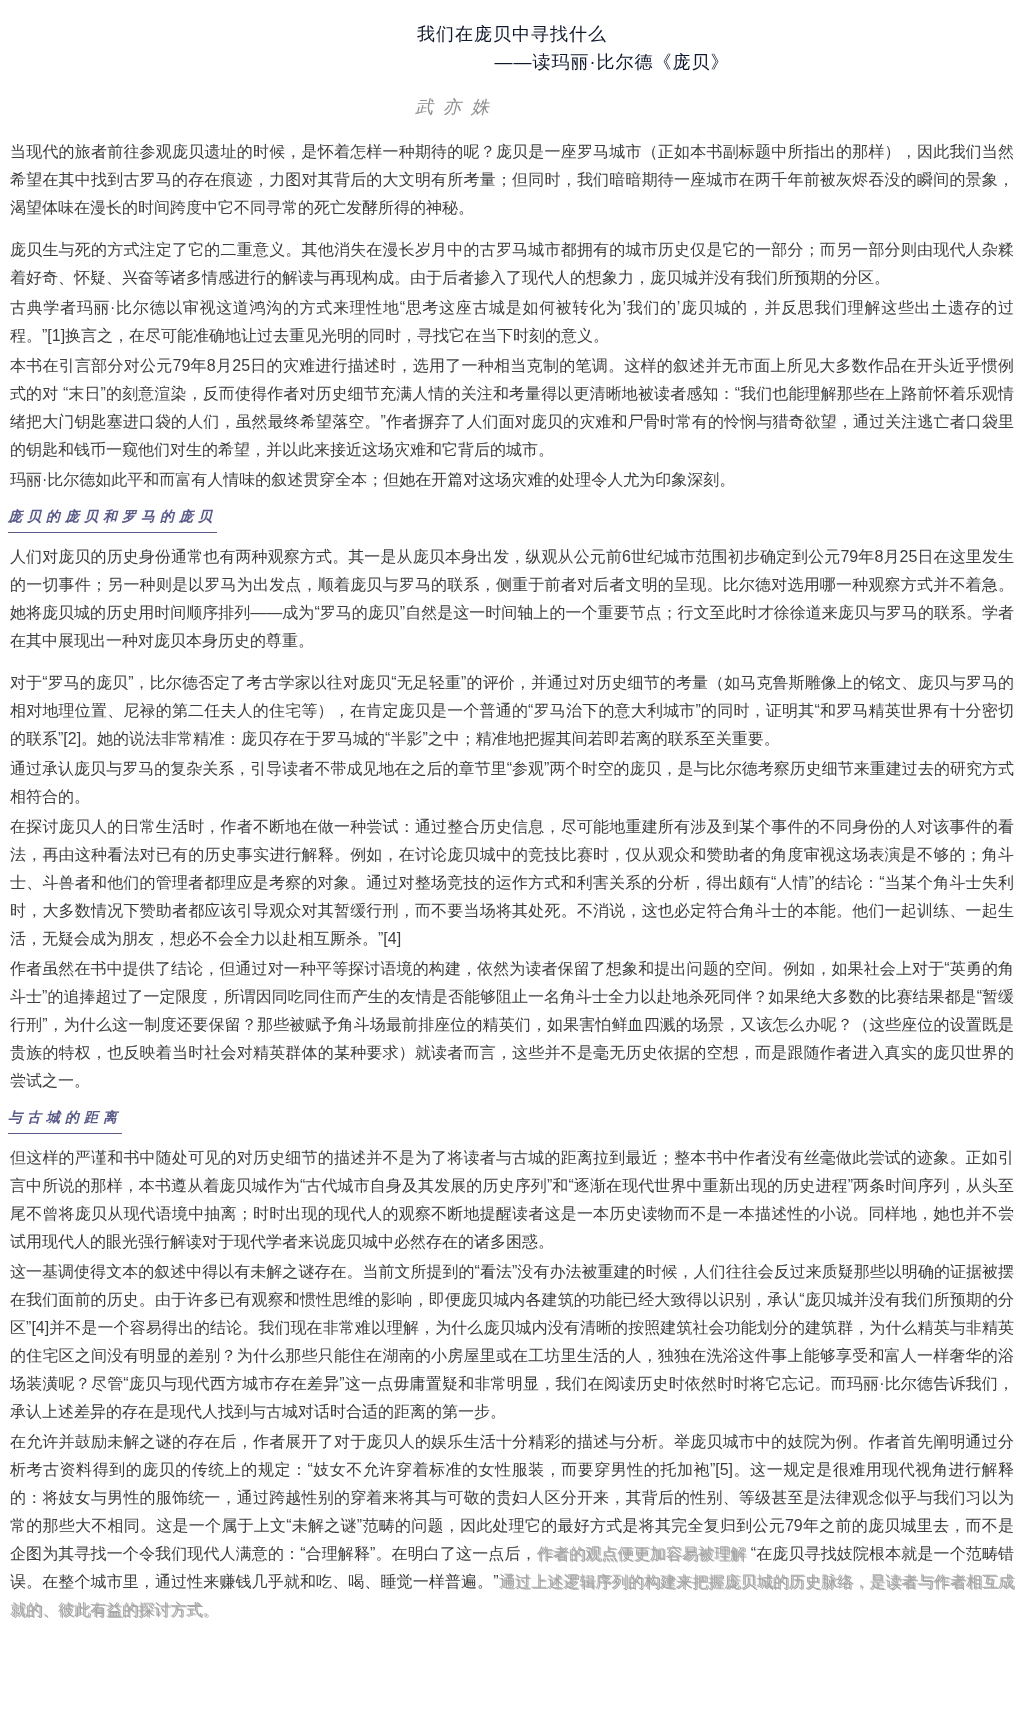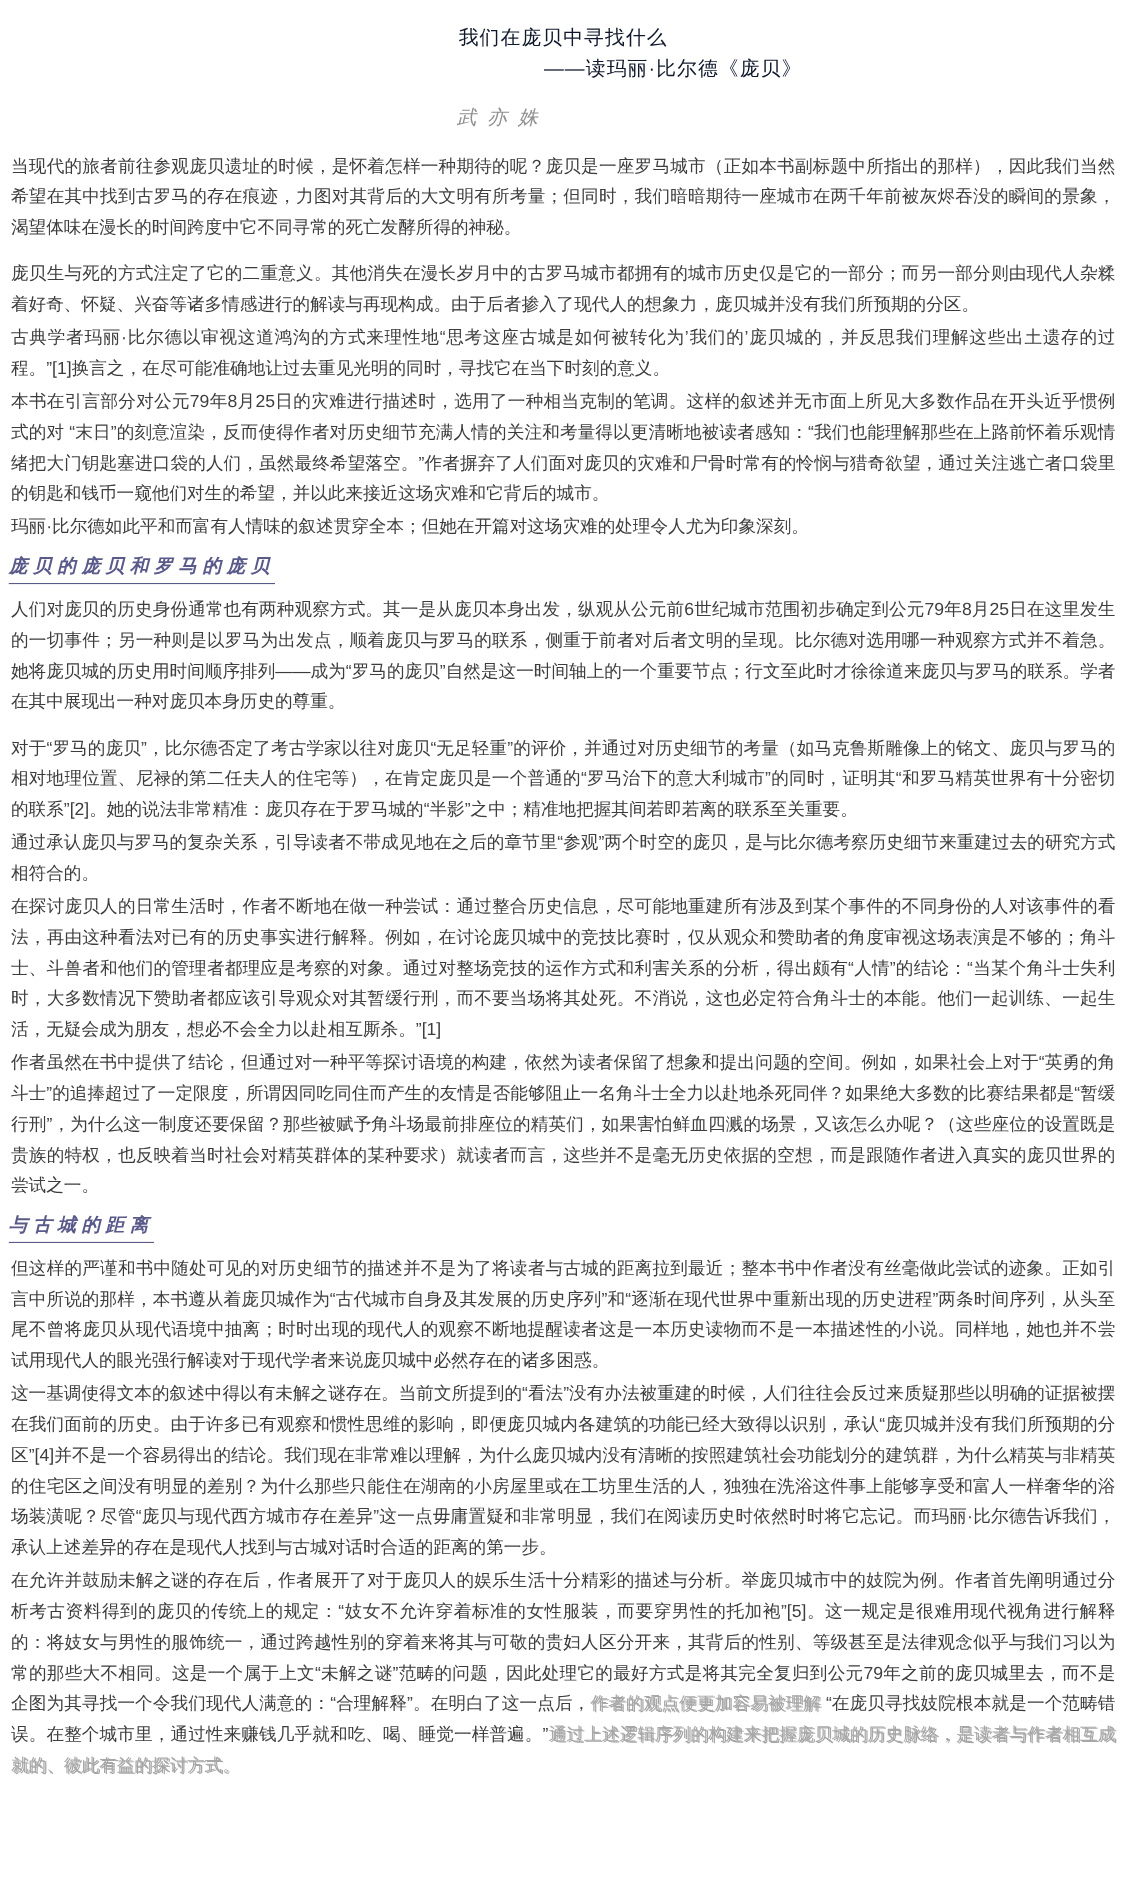--- a/index.html
+++ b/index.html
@@ -31,21 +31,21 @@
   }
   .content p { margin: 2px; }
   .content p.gap { margin-bottom: 14px; }
 
   .heading { margin: 8px 0 10px 0; }
   .heading-text {
     display: inline-block;
     font-family: "Liberation Serif", "DejaVu Serif", serif;
     font-style: italic;
     font-weight: bold;
-    font-size: 17px; line-height: 24px;
+    font-size: 14px; line-height: 24px;
     color: #5a5a8a;
     letter-spacing: 5px;
     border-bottom: 1px solid #5a5a8a;
     padding-bottom: 3px;
   }
 
   
   .ghost {
     opacity: 0.45;
     filter: blur(0.4px);
@@ -74,21 +74,21 @@
 
     <div class="heading">
       <span class="heading-text">庞贝的庞贝和罗马的庞贝</span>
     </div>
 
     <p class="gap">人们对庞贝的历史身份通常也有两种观察方式。其一是从庞贝本身出发，纵观从公元前6世纪城市范围初步确定到公元79年8月25日在这里发生的一切事件；另一种则是以罗马为出发点，顺着庞贝与罗马的联系，侧重于前者对后者文明的呈现。比尔德对选用哪一种观察方式并不着急。她将庞贝城的历史用时间顺序排列——成为“罗马的庞贝”自然是这一时间轴上的一个重要节点；行文至此时才徐徐道来庞贝与罗马的联系。学者在其中展现出一种对庞贝本身历史的尊重。</p>
     <p>对于“罗马的庞贝”，比尔德否定了考古学家以往对庞贝“无足轻重”的评价，并通过对历史细节的考量（如马克鲁斯雕像上的铭文、庞贝与罗马的相对地理位置、尼禄的第二任夫人的住宅等），在肯定庞贝是一个普通的“罗马治下的意大利城市”的同时，证明其“和罗马精英世界有十分密切的联系”[2]。她的说法非常精准：庞贝存在于罗马城的“半影”之中；精准地把握其间若即若离的联系至关重要。</p>
     <p>通过承认庞贝与罗马的复杂关系，引导读者不带成见地在之后的章节里“参观”两个时空的庞贝，是与比尔德考察历史细节来重建过去的研究方式相符合的。</p>
 
 
-    <p>在探讨庞贝人的日常生活时，作者不断地在做一种尝试：通过整合历史信息，尽可能地重建所有涉及到某个事件的不同身份的人对该事件的看法，再由这种看法对已有的历史事实进行解释。例如，在讨论庞贝城中的竞技比赛时，仅从观众和赞助者的角度审视这场表演是不够的；角斗士、斗兽者和他们的管理者都理应是考察的对象。通过对整场竞技的运作方式和利害关系的分析，得出颇有“人情”的结论：“当某个角斗士失利时，大多数情况下赞助者都应该引导观众对其暂缓行刑，而不要当场将其处死。不消说，这也必定符合角斗士的本能。他们一起训练、一起生活，无疑会成为朋友，想必不会全力以赴相互厮杀。”[1]</p>
+    <p>在探讨庞贝人的日常生活时，作者不断地在做一种尝试：通过整合历史信息，尽可能地重建所有涉及到某个事件的不同身份的人对该事件的看法，再由这种看法对已有的历史事实进行解释。例如，在讨论庞贝城中的竞技比赛时，仅从观众和赞助者的角度审视这场表演是不够的；角斗士、斗兽者和他们的管理者都理应是考察的对象。通过对整场竞技的运作方式和利害关系的分析，得出颇有“人情”的结论：“当某个角斗士失利时，大多数情况下赞助者都应该引导观众对其暂缓行刑，而不要当场将其处死。不消说，这也必定符合角斗士的本能。他们一起训练、一起生活，无疑会成为朋友，想必不会全力以赴相互厮杀。”[4]</p>
     <p>作者虽然在书中提供了结论，但通过对一种平等探讨语境的构建，依然为读者保留了想象和提出问题的空间。例如，如果社会上对于“英勇的角斗士”的追捧超过了一定限度，所谓因同吃同住而产生的友情是否能够阻止一名角斗士全力以赴地杀死同伴？如果绝大多数的比赛结果都是“暂缓行刑”，为什么这一制度还要保留？那些被赋予角斗场最前排座位的精英们，如果害怕鲜血四溅的场景，又该怎么办呢？（这些座位的设置既是贵族的特权，也反映着当时社会对精英群体的某种要求）就读者而言，这些并不是毫无历史依据的空想，而是跟随作者进入真实的庞贝世界的尝试之一。</p>
 
     <div class="heading">
       <span class="heading-text">与古城的距离</span>
     </div>
 
     <p>但这样的严谨和书中随处可见的对历史细节的描述并不是为了将读者与古城的距离拉到最近；整本书中作者没有丝毫做此尝试的迹象。正如引言中所说的那样，本书遵从着庞贝城作为“古代城市自身及其发展的历史序列”和“逐渐在现代世界中重新出现的历史进程”两条时间序列，从头至尾不曾将庞贝从现代语境中抽离；时时出现的现代人的观察不断地提醒读者这是一本历史读物而不是一本描述性的小说。同样地，她也并不尝试用现代人的眼光强行解读对于现代学者来说庞贝城中必然存在的诸多困惑。</p>
     <p>这一基调使得文本的叙述中得以有未解之谜存在。当前文所提到的“看法”没有办法被重建的时候，人们往往会反过来质疑那些以明确的证据被摆在我们面前的历史。由于许多已有观察和惯性思维的影响，即便庞贝城内各建筑的功能已经大致得以识别，承认“庞贝城并没有我们所预期的分区”[4]并不是一个容易得出的结论。我们现在非常难以理解，为什么庞贝城内没有清晰的按照建筑社会功能划分的建筑群，为什么精英与非精英的住宅区之间没有明显的差别？为什么那些只能住在湖南的小房屋里或在工坊里生活的人，独独在洗浴这件事上能够享受和富人一样奢华的浴场装潢呢？尽管“庞贝与现代西方城市存在差异”这一点毋庸置疑和非常明显，我们在阅读历史时依然时时将它忘记。而玛丽·比尔德告诉我们，承认上述差异的存在是现代人找到与古城对话时合适的距离的第一步。</p>
 
     <p><span>在允许并鼓励未解之谜的存在后，作者展开了对于庞贝人的娱乐生活十分精彩的描述与分析。举庞贝城市中的妓院为例。作者首先阐明通过分析考古资料得到的庞贝的传统上的规定：“妓女不允许穿着标准的女性服装，而要穿男性的托加袍”[5]。这一规定是很难用现代视角进行解释的：将妓女与男性的服饰统一，通过跨越性别的穿着来将其与可敬的贵妇人区分开来，其背后的性别、等级甚至是法律观念似乎与我们习以为常的那些大不相同。这是一个属于上文“未解之谜”范畴的问题，因此处理它的最好方式是将其完全复归到公元79年之前的庞贝城里去，而不是企图为其寻找一个令我们现代人满意的：“合理解释”。在明白了这一点后，</span><span class="ghost">作者的观点便更加容易被理解 </span><span>“在庞贝寻找妓院根本就是一个范畴错误。在整个城市里，通过性来赚钱几乎就和吃、喝、睡觉一样普遍。”</span><span class="ghost">通过上述逻辑序列的构建来把握庞贝城的历史脉络，是读者与作者相互成就的、彼此有益的探讨方式。</span></p>

